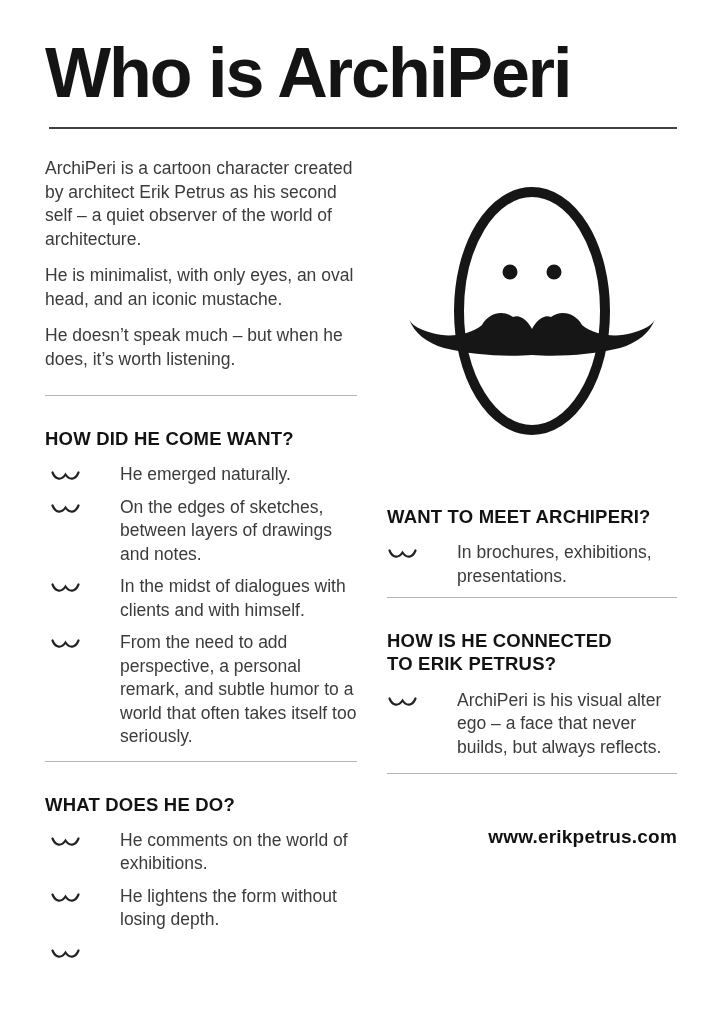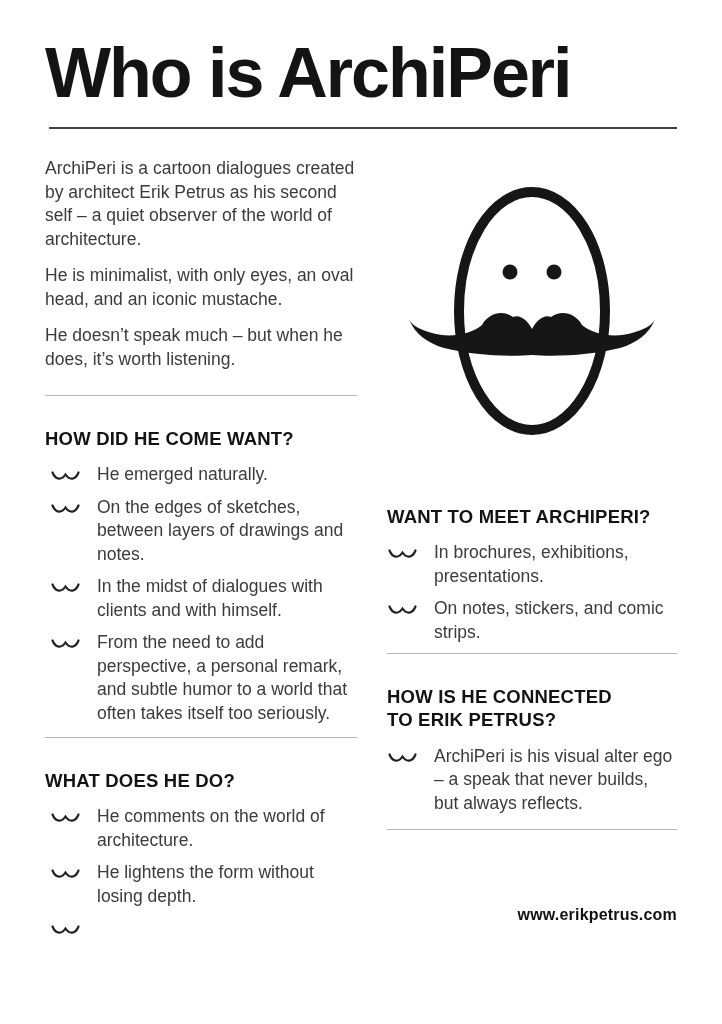--- a/index.html
+++ b/index.html
@@ -66,59 +66,60 @@
     letter-spacing: 0.2px;
     color: #131313;
     margin: 31px 0 13px 0;
   }
   h2.narrow { max-width: 235px; }
   .wlist { }
   .item {
     display: flex;
     align-items: flex-start;
     margin-bottom: 9px;
+    gap: 23px;
   }
   .item .bullet {
     flex: none;
     width: 31px;
     margin-right: 16px;
     padding-top: 5px;
   }
   .col-left .item .bullet { margin-left: 5px; }
   .item .txt {
     font-size: 17.5px;
     line-height: 23.5px;
     color: #3b3b3b;
   }
   .face-wrap {
     margin: 26px auto 0 auto;
     width: 280px;
   }
   .website {
-    margin-top: 76px;
+    margin-top: 52px;
     text-align: right;
-    font-size: 16px;
+    font-size: 19px;
     font-weight: 700;
     color: #111111;
     letter-spacing: 0.2px;
   }
 </style>
 </head>
 <body>
 
 <div class="page">
 
   <h1 class="title">Who is ArchiPeri</h1>
   <hr class="rule-dark">
 
   <div class="columns">
 
     <div class="col-left">
 
-      <p class="intro">ArchiPeri is a cartoon dialogues created by architect Erik Petrus as his second self – a quiet observer of the world of architecture.</p>
+      <p class="intro">ArchiPeri is a cartoon character created by architect Erik Petrus as his second self – a quiet observer of the world of architecture.</p>
       <p class="intro">He is minimalist, with only eyes, an oval head, and an iconic mustache.</p>
       <p class="intro">He doesn’t speak much – but when he does, it’s worth listening.</p>
 
       <hr class="rule-light mt24">
 
       <h2 class="section-heading">HOW DID HE COME WANT?</h2>
       <div class="wlist">
         <div class="item">
           <span class="bullet"><svg width="31" height="14" viewBox="0 0 31 14">
                 <path d="M2.5 4.5 C5.5 12, 11.5 12.5, 15.5 6.5 C19.5 12.5, 25.5 12, 28.5 4.5" fill="none" stroke="#222" stroke-width="2.2" stroke-linecap="round"></path>
@@ -146,21 +147,21 @@
       </div>
 
       <hr class="rule-light mt12">
 
       <h2 class="section-heading">WHAT DOES HE DO?</h2>
       <div class="wlist">
         <div class="item">
           <span class="bullet"><svg width="31" height="14" viewBox="0 0 31 14">
                 <path d="M2.5 4.5 C5.5 12, 11.5 12.5, 15.5 6.5 C19.5 12.5, 25.5 12, 28.5 4.5" fill="none" stroke="#222" stroke-width="2.2" stroke-linecap="round"></path>
               </svg></span>
-          <span class="txt">He comments on the world of architecture.</span>
+          <span class="txt">He comments on the world of exhibitions.</span>
         </div>
         <div class="item">
           <span class="bullet"><svg width="31" height="14" viewBox="0 0 31 14">
                 <path d="M2.5 4.5 C5.5 12, 11.5 12.5, 15.5 6.5 C19.5 12.5, 25.5 12, 28.5 4.5" fill="none" stroke="#222" stroke-width="2.2" stroke-linecap="round"></path>
               </svg></span>
           <span class="txt">He lightens the form without losing depth.</span>
         </div>
         <div class="item">
           <span class="bullet"><svg width="31" height="14" viewBox="0 0 31 14">
                 <path d="M2.5 4.5 C5.5 12, 11.5 12.5, 15.5 6.5 C19.5 12.5, 25.5 12, 28.5 4.5" fill="none" stroke="#222" stroke-width="2.2" stroke-linecap="round"></path>
@@ -194,37 +195,31 @@
       </div>
 
       <h2 class="section-heading" style="margin-top:58px">WANT TO MEET ARCHIPERI?</h2>
       <div class="wlist">
         <div class="item">
           <span class="bullet"><svg width="31" height="14" viewBox="0 0 31 14">
                 <path d="M2.5 4.5 C5.5 12, 11.5 12.5, 15.5 6.5 C19.5 12.5, 25.5 12, 28.5 4.5" fill="none" stroke="#222" stroke-width="2.2" stroke-linecap="round"></path>
               </svg></span>
           <span class="txt">In brochures, exhibitions, presentations.</span>
         </div>
-        <div class="item">
-          <span class="bullet"><svg width="31" height="14" viewBox="0 0 31 14">
-                <path d="M2.5 4.5 C5.5 12, 11.5 12.5, 15.5 6.5 C19.5 12.5, 25.5 12, 28.5 4.5" fill="none" stroke="#222" stroke-width="2.2" stroke-linecap="round"></path>
-              </svg></span>
-          <span class="txt">On notes, stickers, and comic strips.</span>
-        </div>
       </div>
 
       <hr class="rule-light mt8">
 
       <h2 class="section-heading narrow">HOW IS HE CONNECTED TO ERIK PETRUS?</h2>
       <div class="wlist">
         <div class="item">
           <span class="bullet"><svg width="31" height="14" viewBox="0 0 31 14">
                 <path d="M2.5 4.5 C5.5 12, 11.5 12.5, 15.5 6.5 C19.5 12.5, 25.5 12, 28.5 4.5" fill="none" stroke="#222" stroke-width="2.2" stroke-linecap="round"></path>
               </svg></span>
-          <span class="txt">ArchiPeri is his visual alter ego – a speak that never builds, but always reflects.</span>
+          <span class="txt">ArchiPeri is his visual alter ego – a face that never builds, but always reflects.</span>
         </div>
       </div>
 
       <hr class="rule-light mt14">
 
       <div class="website">www.erikpetrus.com</div>
 
     </div>
   </div>
 </div>

